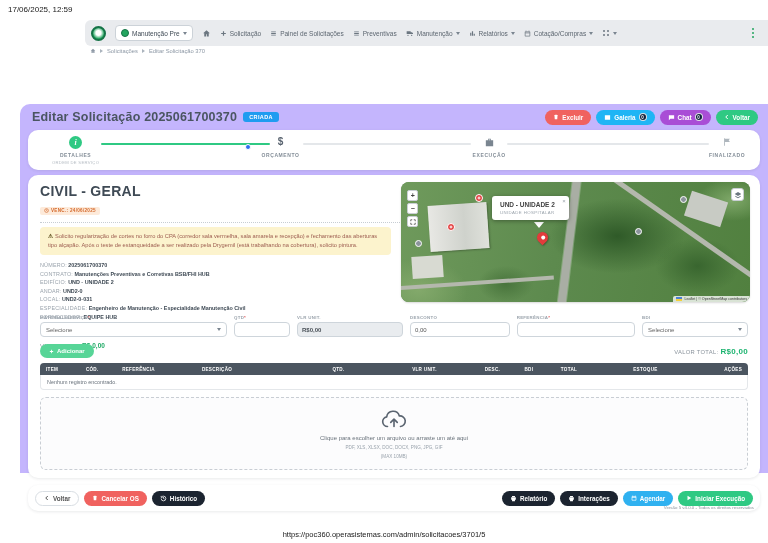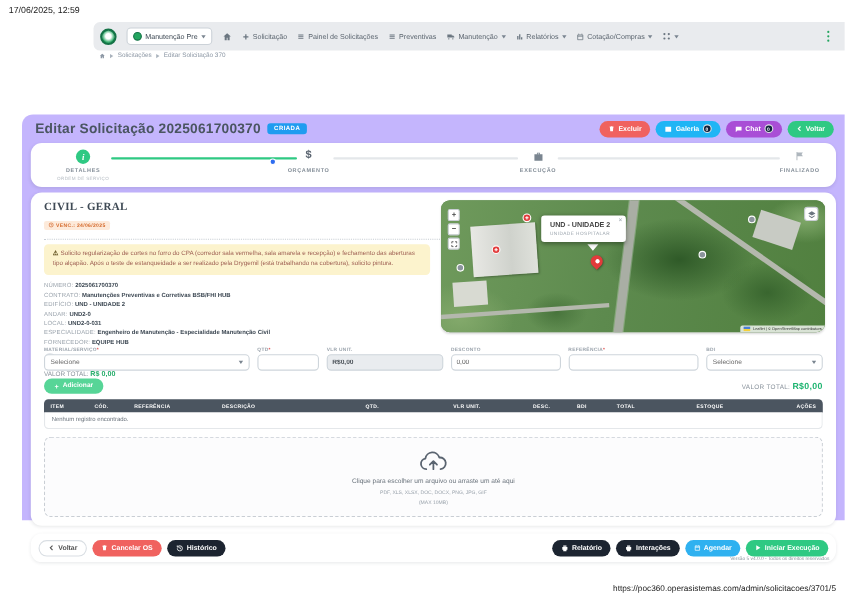--- a/index.html
+++ b/index.html
@@ -3,21 +3,21 @@
 <meta charset="utf-8">
 <style>
   * { margin:0; padding:0; box-sizing:border-box; }
   html,body { width:768px; height:543px; background:#fff; font-family:"Liberation Sans", sans-serif; overflow:hidden; position:relative; }
 
   
   .print-header { position:absolute; top:5px; left:8px; right:8px; display:flex; align-items:center; font-size:8px; color:#202020; }
   .print-header .ph-date { width:160px; }
   .print-header .ph-title { flex:1; text-align:center; font-weight:bold; font-size:8.5px; }
   .print-header .ph-spacer { width:160px; }
-  .print-footer { position:absolute; bottom:4px; left:8px; right:8px; display:flex; justify-content:flex-end; font-size:7.5px; color:#202020; }
+  .print-footer { position:absolute; bottom:4px; left:8px; right:8px; display:flex; justify-content:center; font-size:7.5px; color:#202020; }
 
   
   .navbar { position:absolute; top:20px; left:85px; right:0; height:26px; background:#e9ebee; border-radius:6px 0 0 6px; display:flex; align-items:center; padding:0 10px 0 6px; gap:9px; }
   .logo-ring { width:15px; height:15px; border-radius:50%; border:2.5px solid #157347; background:radial-gradient(circle at 50% 45%, #fff 30%, #23a55f 70%); flex:none; }
   .brand-select { display:flex; align-items:center; gap:3px; background:#fff; border:1px solid #ccd2d8; border-radius:4px; padding:2px 5px; height:16px; }
   .brand-mini-logo { width:8px; height:8px; border-radius:50%; background:#23a55f; border:1px solid #157347; }
   .brand-label { font-size:6.5px; color:#3f4a55; white-space:nowrap; }
   .caret { width:0; height:0; border-left:2.5px solid transparent; border-right:2.5px solid transparent; border-top:3px solid #7a8590; display:inline-block; }
   .nav-item { display:flex; align-items:center; gap:3px; font-size:6.5px; color:#5c6670; white-space:nowrap; cursor:pointer; }
   .nav-item svg { display:block; }
@@ -52,21 +52,21 @@
   .step-icon { height:14px; display:flex; align-items:center; justify-content:center; position:relative; }
   .icon-info { width:13px; height:13px; border-radius:50%; background:#2fc983; color:#fff; font-size:8px; font-weight:bold; font-style:italic; display:flex; align-items:center; justify-content:center; font-family:"Liberation Serif", serif; }
   .icon-money { font-size:10px; font-weight:bold; color:#5a6470; line-height:1; }
   .money-dot { position:absolute; right:32px; bottom:-1px; width:6px; height:6px; border-radius:50%; background:#2f6df0; border:1px solid #fff; }
   .step-label { margin-top:3px; font-size:5px; font-weight:bold; letter-spacing:.6px; color:#848e98; }
   .step-sub { margin-top:2px; font-size:4.2px; color:#b5bcc3; letter-spacing:.3px; }
 
   
   .main-card { position:absolute; top:71px; left:8px; right:8px; height:303px; background:#fff; border-radius:10px; box-shadow:0 1px 3px rgba(40,50,60,.10); }
   .left-col { position:absolute; left:12px; top:8px; width:48%; }
-  .sec-title { font-size:10px; font-weight:bold; color:#3f4a55; letter-spacing:.3px;font-family:Liberation Serif, serif; }
+  .sec-title { font-size:14px; font-weight:bold; color:#3f4a55; letter-spacing:.3px; }
   .due-badge { display:inline-flex; align-items:center; gap:2px; margin-top:3px; background:#fdeada; color:#d4682a; font-size:4.6px; font-weight:bold; padding:1.5px 4px; border-radius:2px; letter-spacing:.3px; }
   .dotted-sep { border-top:1px dotted #c7cdd3; margin:5px 0 4px; width:152%; }
   .alert-box { background:#fcf3cd; border-radius:4px; padding:5px 8px; font-size:5.7px; line-height:1.6; color:#9c5c50; }
   .alert-box .warn { color:#5a4a18; font-weight:bold; margin-right:2px; }
   .detail-list { margin-top:7px; }
   .detail-row { font-size:5.4px; line-height:1.25; margin-bottom:1.8px; }
   .dl-label { color:#9aa3ac; letter-spacing:.2px; }
   .dl-value { color:#3f4a55; font-weight:bold; }
   .avatar { width:11px; height:11px; border-radius:50%; background:#e2e6ea; margin:6px 0 5px; display:flex; align-items:flex-end; justify-content:center; overflow:hidden; }
   .vt-line { font-size:5.8px; color:#8a939c; }

